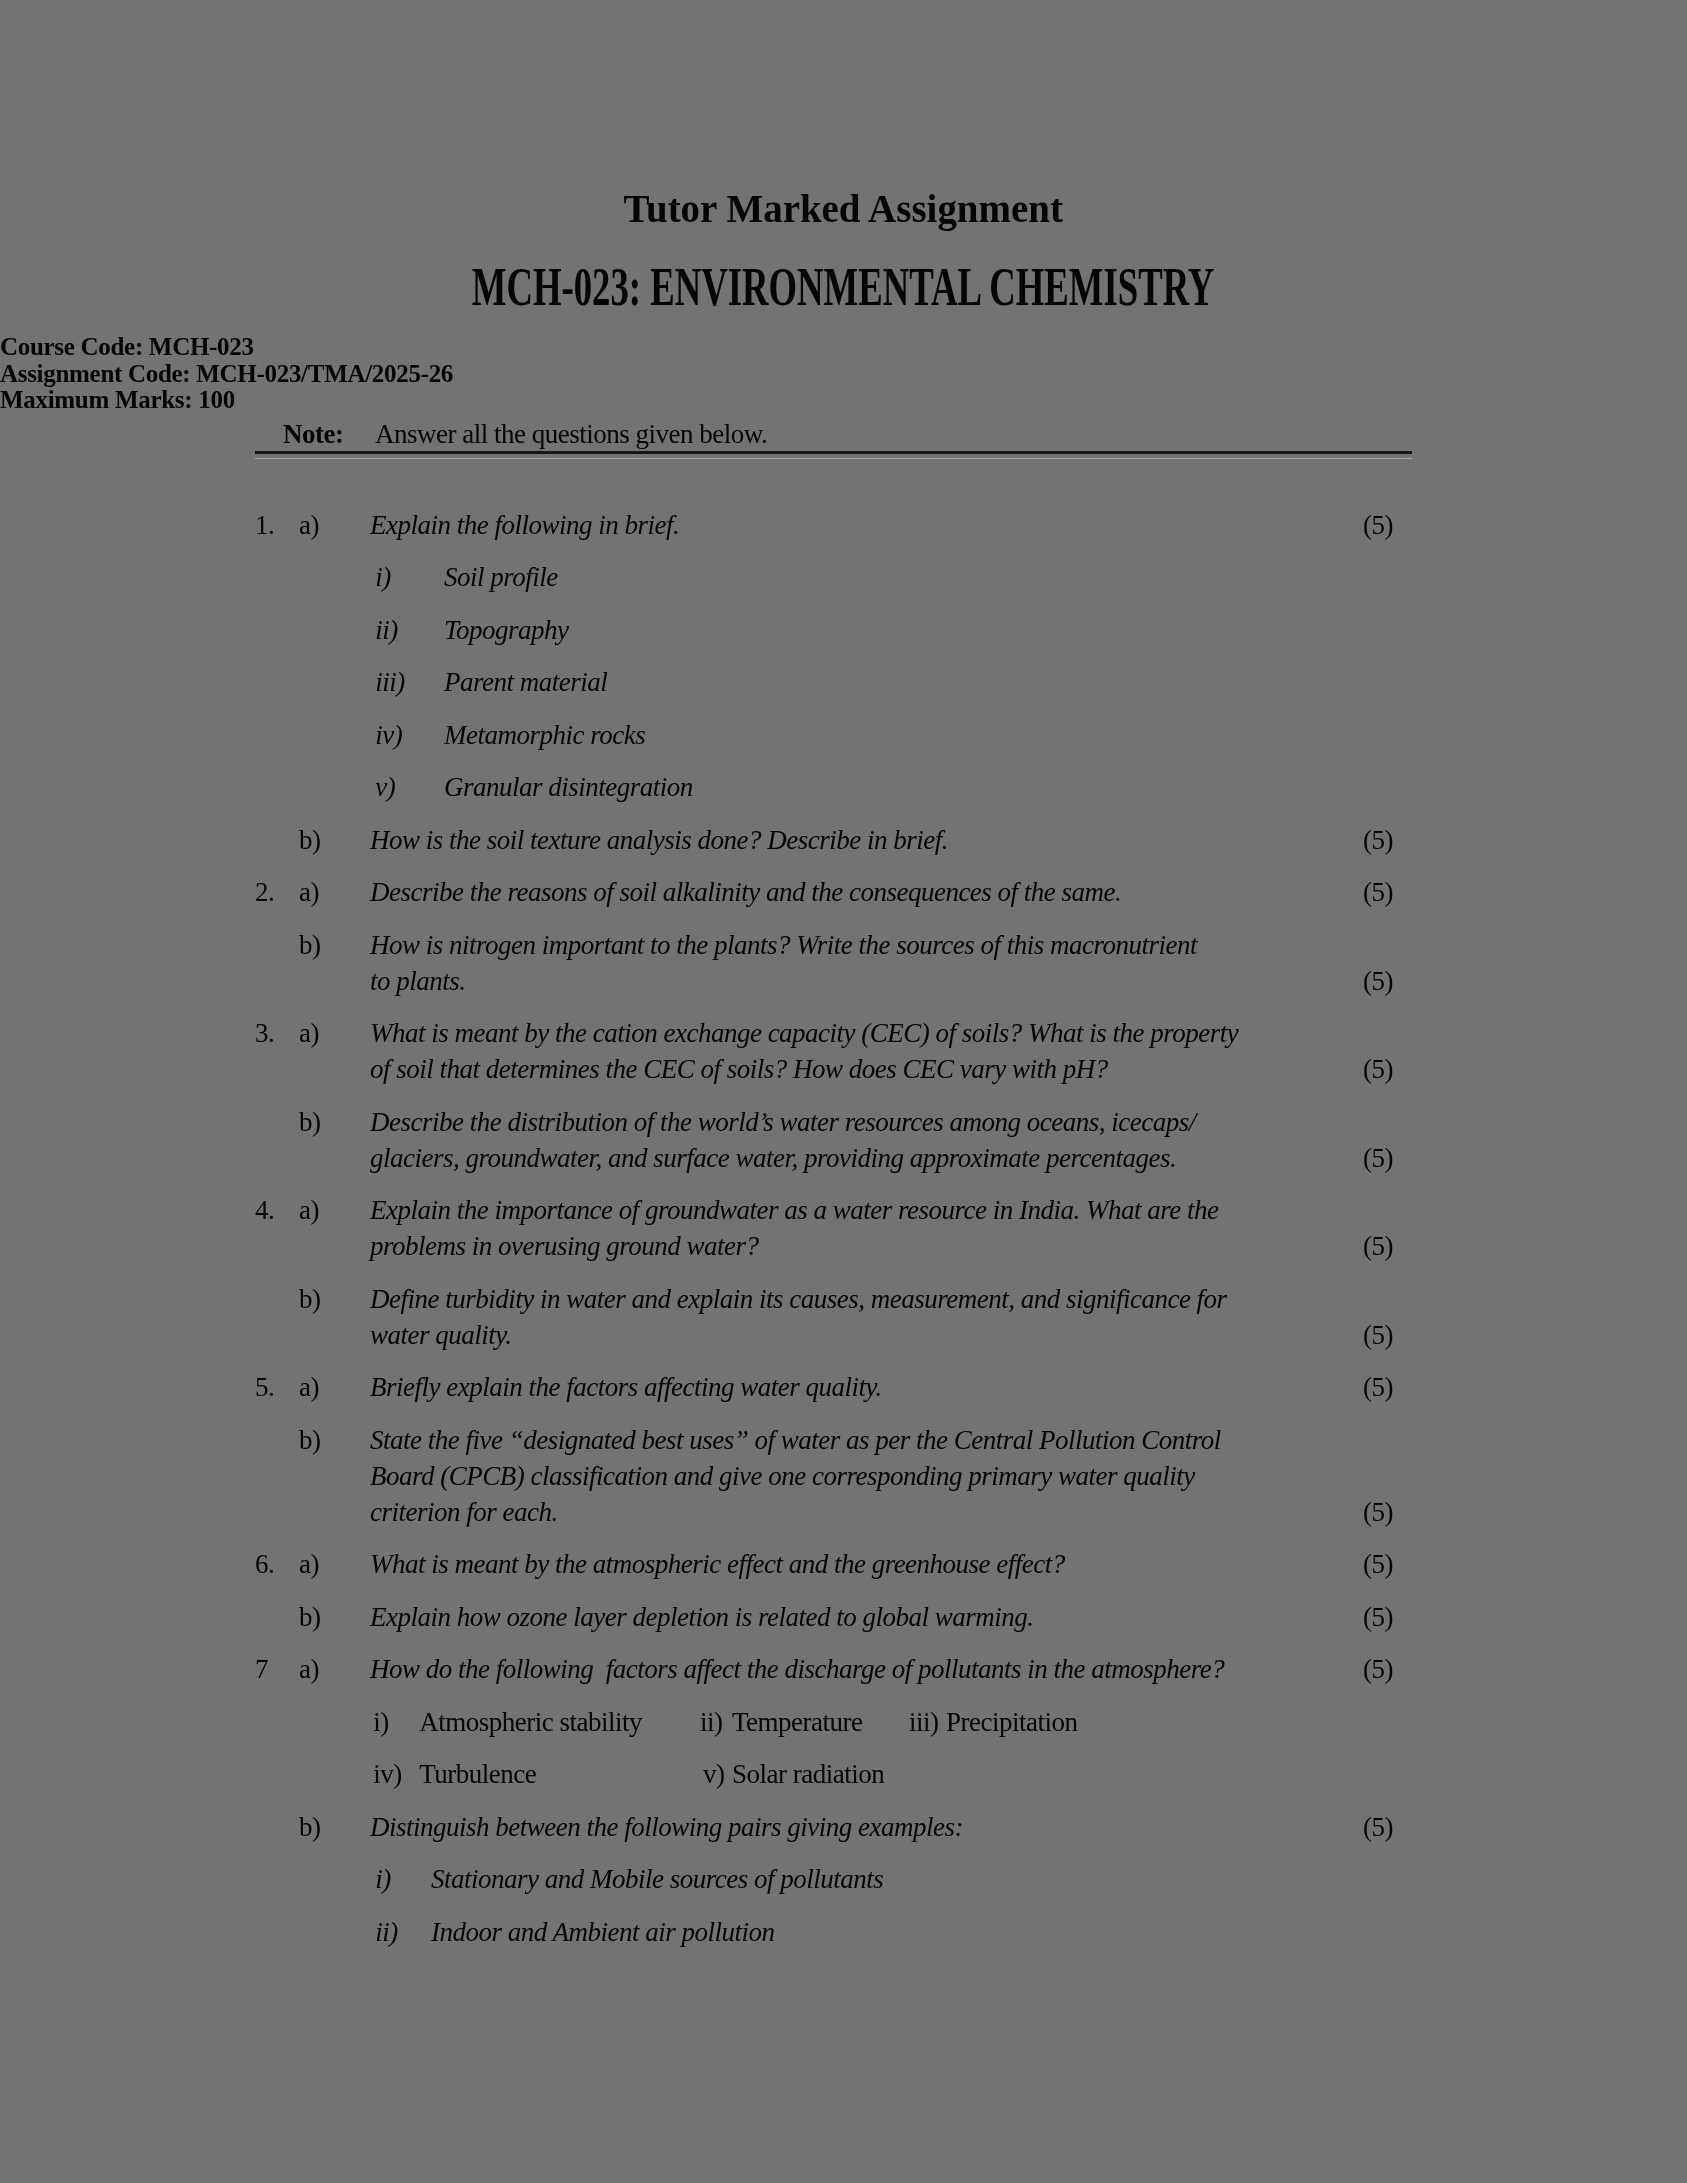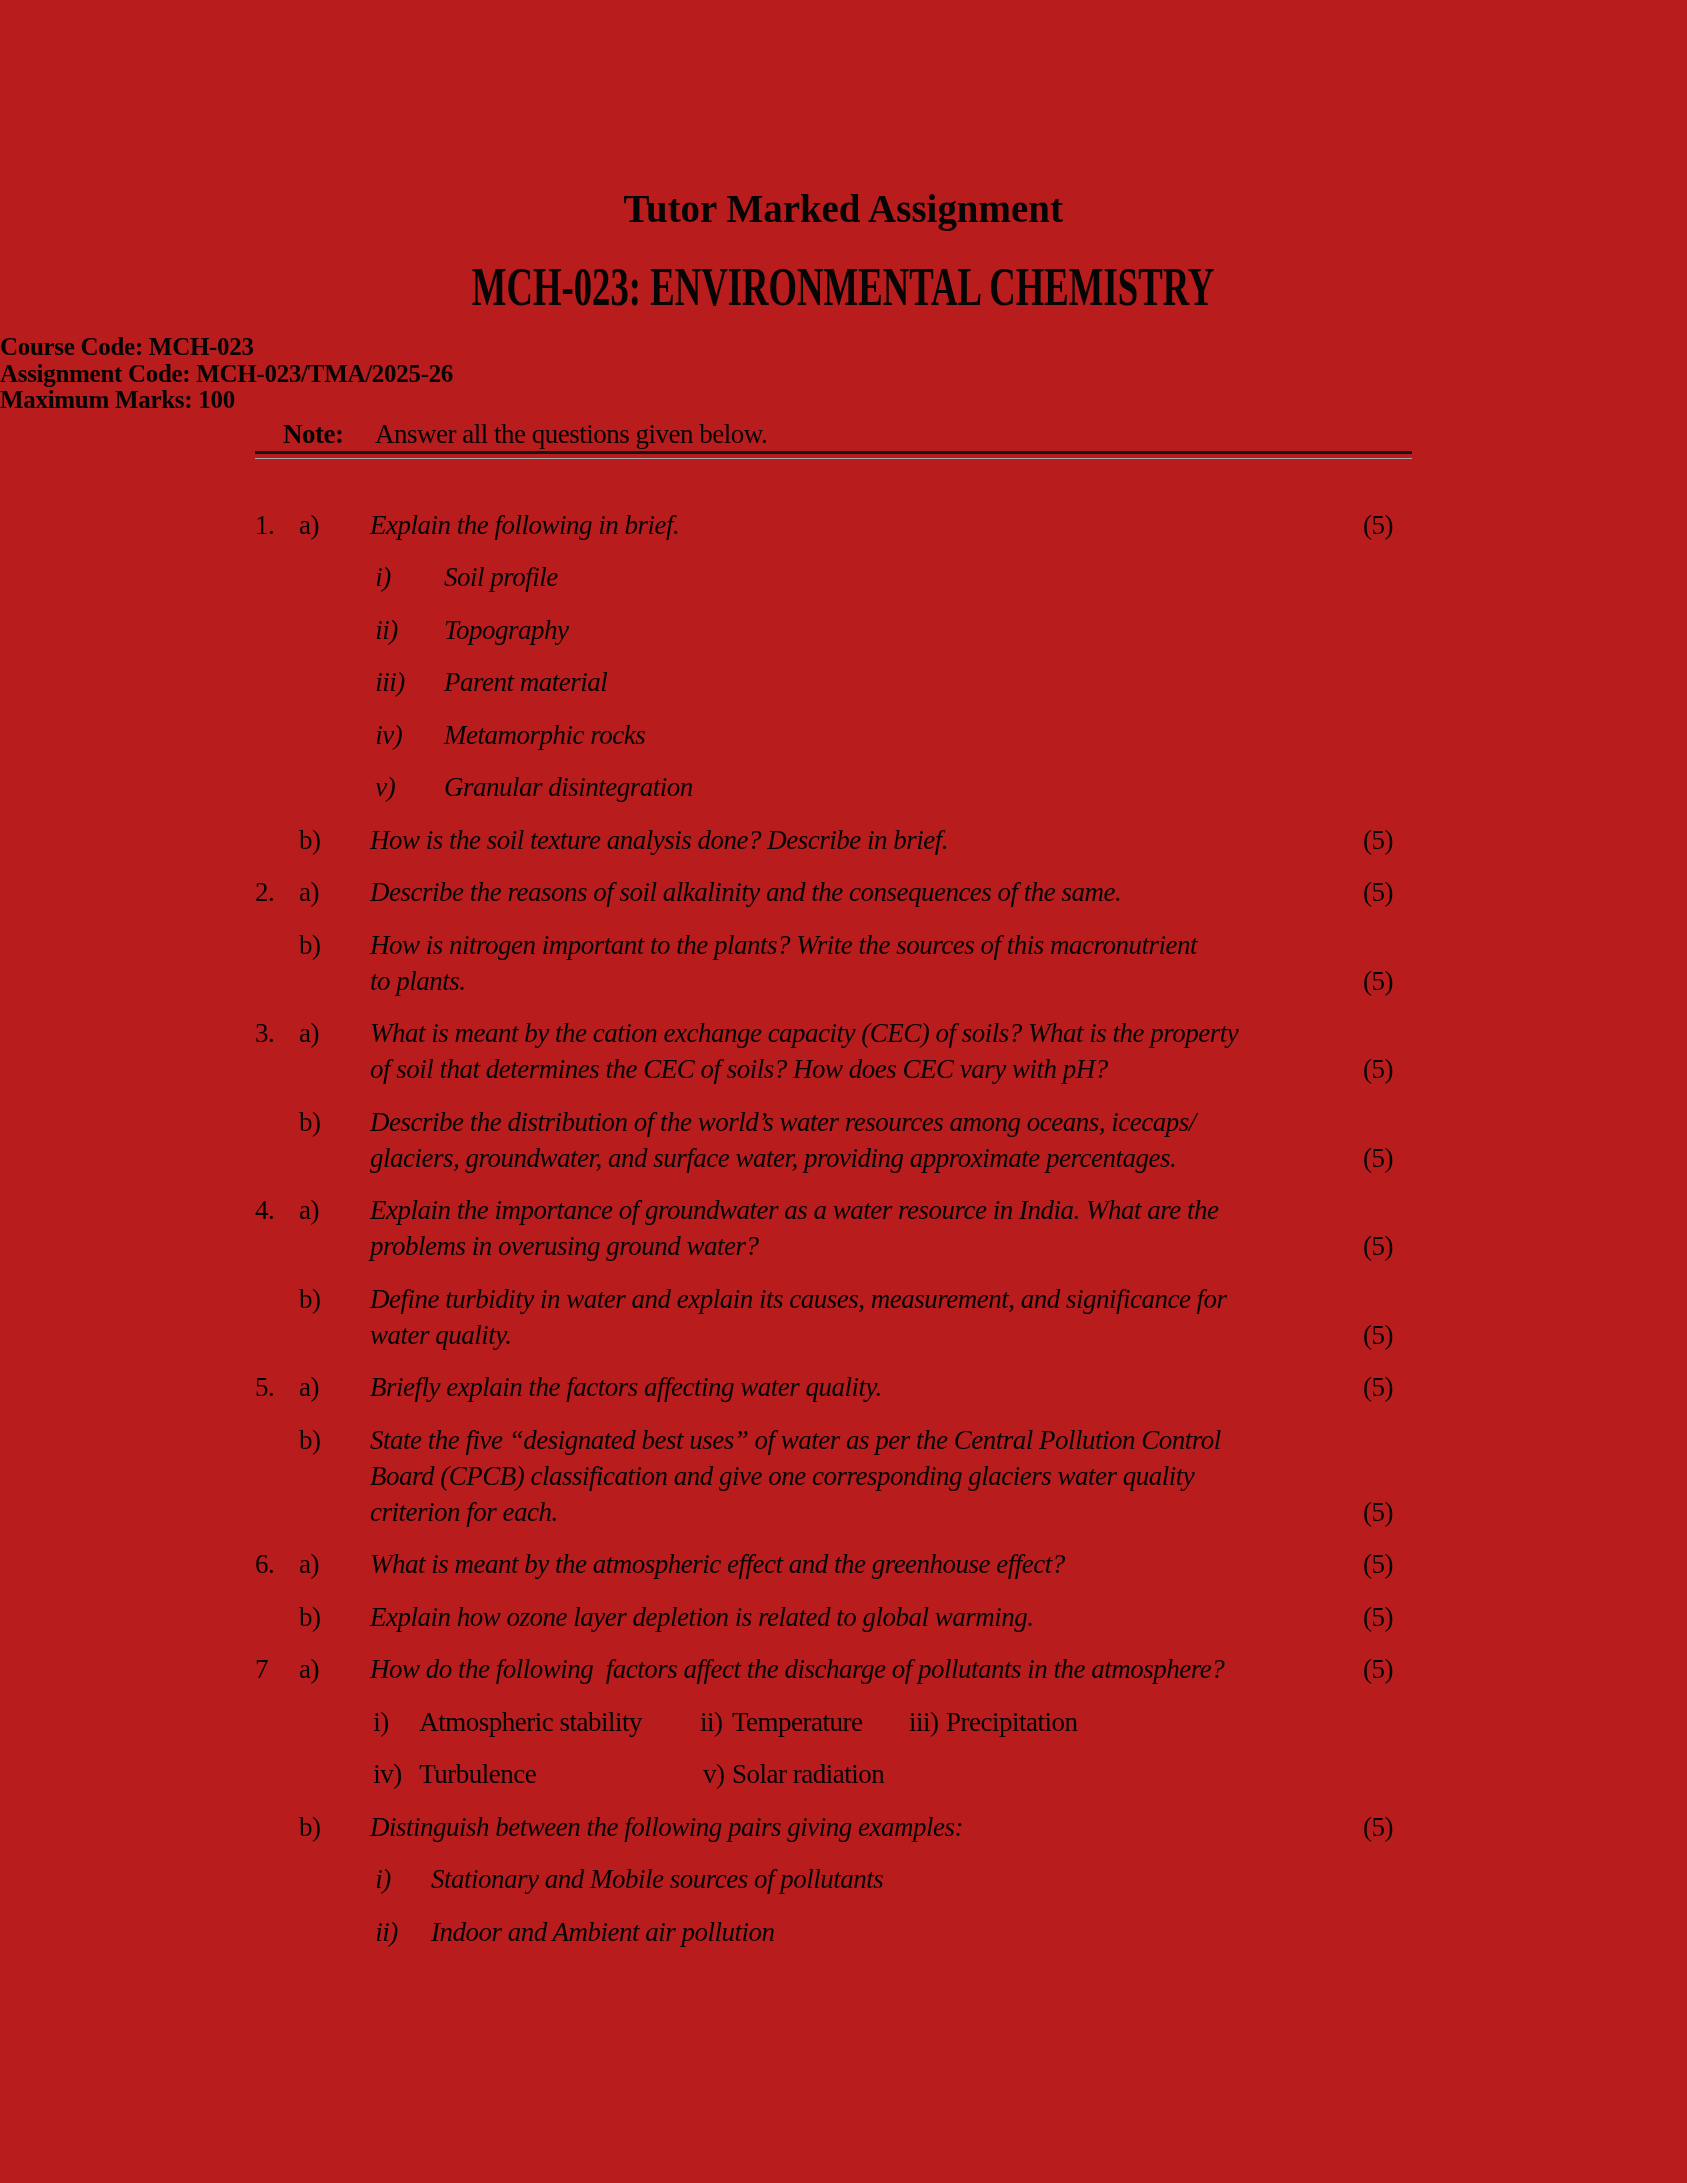--- a/index.html
+++ b/index.html
@@ -1,20 +1,20 @@
 <!DOCTYPE html>
 <html style="font-size:10.6px"><head>
 <meta charset="utf-8">
 <style>
   html, body { margin: 0; padding: 0; background: #ffffff; }
   .page {
     position: relative;
     width: 1687px;
     height: 2183px;
-    background: #b91c1c;
+    background: #737373;
     overflow: hidden;
     font-family: "Liberation Serif", "DejaVu Serif", serif;
     color: #050505;
   }
   
   .title1 {
     margin: 0;
     padding-top: 184px;
     text-align: center;
     font-size: 41px;
@@ -233,21 +233,21 @@
         <div class="line">Briefly explain the factors affecting water quality.</div>
       </div>
       <div class="col-marks">(5)</div>
     </div>
 
     <div class="row">
       <div class="col-num"></div>
       <div class="col-letter">b)</div>
       <div class="col-text">
         <div class="line">State the five “designated best uses” of water as per the Central Pollution Control</div>
-        <div class="line">Board (CPCB) classification and give one corresponding glaciers water quality</div>
+        <div class="line">Board (CPCB) classification and give one corresponding primary water quality</div>
         <div class="line">criterion for each.</div>
       </div>
       <div class="col-marks">(5)</div>
     </div>
 
     <div class="row">
       <div class="col-num">6.</div>
       <div class="col-letter">a)</div>
       <div class="col-text">
         <div class="line">What is meant by the atmospheric effect and the greenhouse effect?</div>

